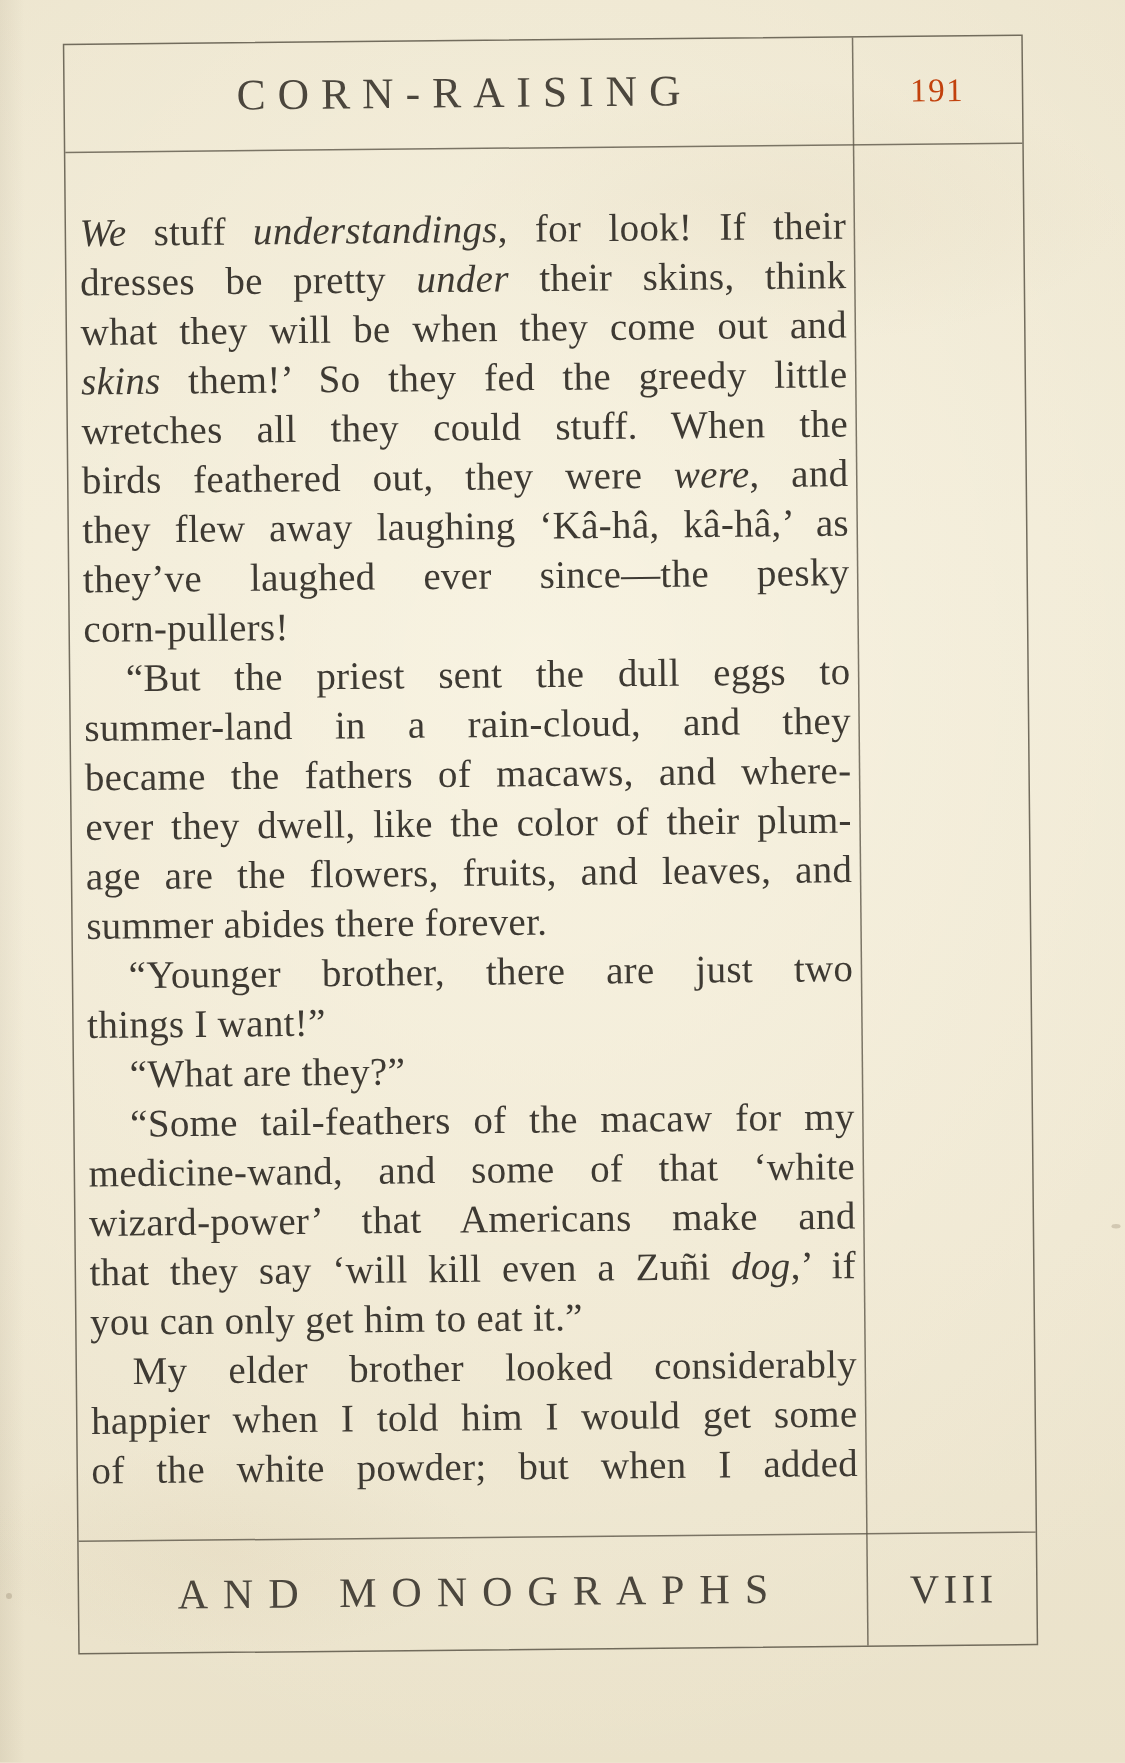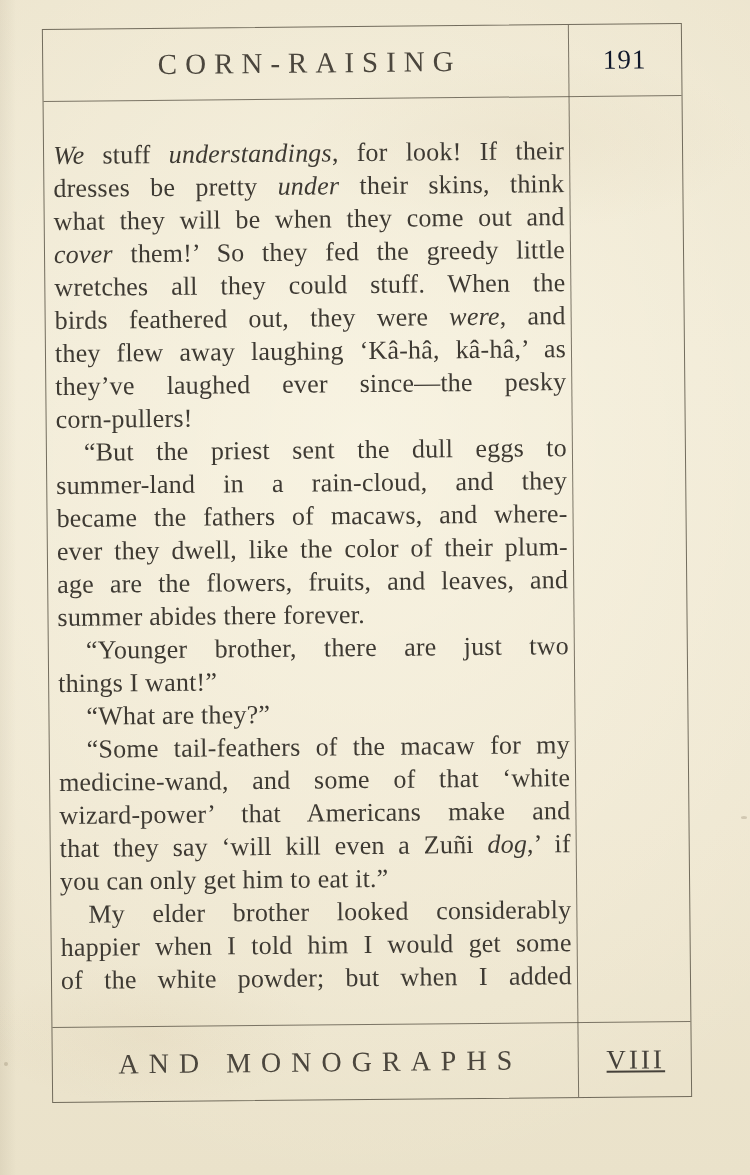--- a/index.html
+++ b/index.html
@@ -31,41 +31,41 @@
     position:absolute;top:0;left:0;right:0;height:71px;
     border-bottom:1.3px solid rgba(92,86,72,0.8);
     display:flex;
   }
   .header-cell-left{width:525px;display:flex;align-items:center;justify-content:center;}
   .header-cell-right{flex:1;display:flex;align-items:center;justify-content:center;}
   .running-title{
     font-size:29px;letter-spacing:8px;color:#4b463d;white-space:nowrap;
     padding-left:8px; 
   }
-  .page-number{font-size:27px;color:#0f172a;letter-spacing:1px;text-align:right;}
+  .page-number{font-size:22px;color:#c2410c;letter-spacing:1px;text-align:right;}
   .body-text{
     position:absolute;top:109px;left:9px;width:511px;
     font-size:26px;line-height:33px;color:#3e3a33;
     letter-spacing:0.2px;
   }
   .line{text-align:justify;text-align-last:left;white-space:normal;}
   .line.just{text-align-last:justify;}
   .line.ind{text-indent:28px;}
   .it{font-style:italic;}
   .footer-row{
     position:absolute;bottom:0;left:0;right:0;height:74px;
     border-top:1.3px solid rgba(92,86,72,0.8);
     display:flex;
   }
   .footer-cell-left{width:525px;display:flex;align-items:center;justify-content:center;}
   .footer-cell-right{flex:1;display:flex;align-items:center;justify-content:center;}
   .series-title{
     font-size:28px;letter-spacing:10px;color:#4b463d;white-space:nowrap;padding-left:10px;
   }
-  .volume-number{font-size:27px;letter-spacing:3px;color:#45413a;padding-left:3px;text-decoration:underline;}
+  .volume-number{font-size:27px;letter-spacing:3px;color:#45413a;padding-left:3px;}
   .speck{position:absolute;border-radius:50%;background:rgba(120,104,78,0.25);}
 </style>
 </head>
 <body>
 
 <div class="paper"></div>
 <div class="speck" style="left:741px;top:816px;width:6px;height:3px;"></div>
 <div class="speck" style="left:4px;top:1062px;width:4px;height:4px;"></div>
 
 <div class="frame">
@@ -77,21 +77,21 @@
     </div>
     <div class="header-cell-right">
       <span class="page-number">191</span>
     </div>
   </div>
 
   <div class="body-text">
       <div class="line just"><span class="it">We</span><span> stuff </span><span class="it">understandings</span><span>, for look!  If their</span></div>
       <div class="line just"><span>dresses be pretty </span><span class="it">under</span><span> their skins, think</span></div>
       <div class="line just"><span>what they will be when they come out and</span></div>
-      <div class="line just"><span class="it">cover</span><span> them!’  So they fed the greedy little</span></div>
+      <div class="line just"><span class="it">skins</span><span> them!’  So they fed the greedy little</span></div>
       <div class="line just"><span>wretches all they could stuff.  When the</span></div>
       <div class="line just"><span>birds feathered out, they were </span><span class="it">were</span><span>, and</span></div>
       <div class="line just"><span>they flew away laughing ‘Kâ-hâ, kâ-hâ,’ as</span></div>
       <div class="line just"><span>they’ve laughed ever since—the pesky</span></div>
       <div class="line"><span>corn-pullers!</span></div>
       <div class="line ind just"><span>“But the priest sent the dull eggs to</span></div>
       <div class="line just"><span>summer-land in a rain-cloud, and they</span></div>
       <div class="line just"><span>became the fathers of macaws, and where-</span></div>
       <div class="line just"><span>ever they dwell, like the color of their plum-</span></div>
       <div class="line just"><span>age are the flowers, fruits, and leaves, and</span></div>

